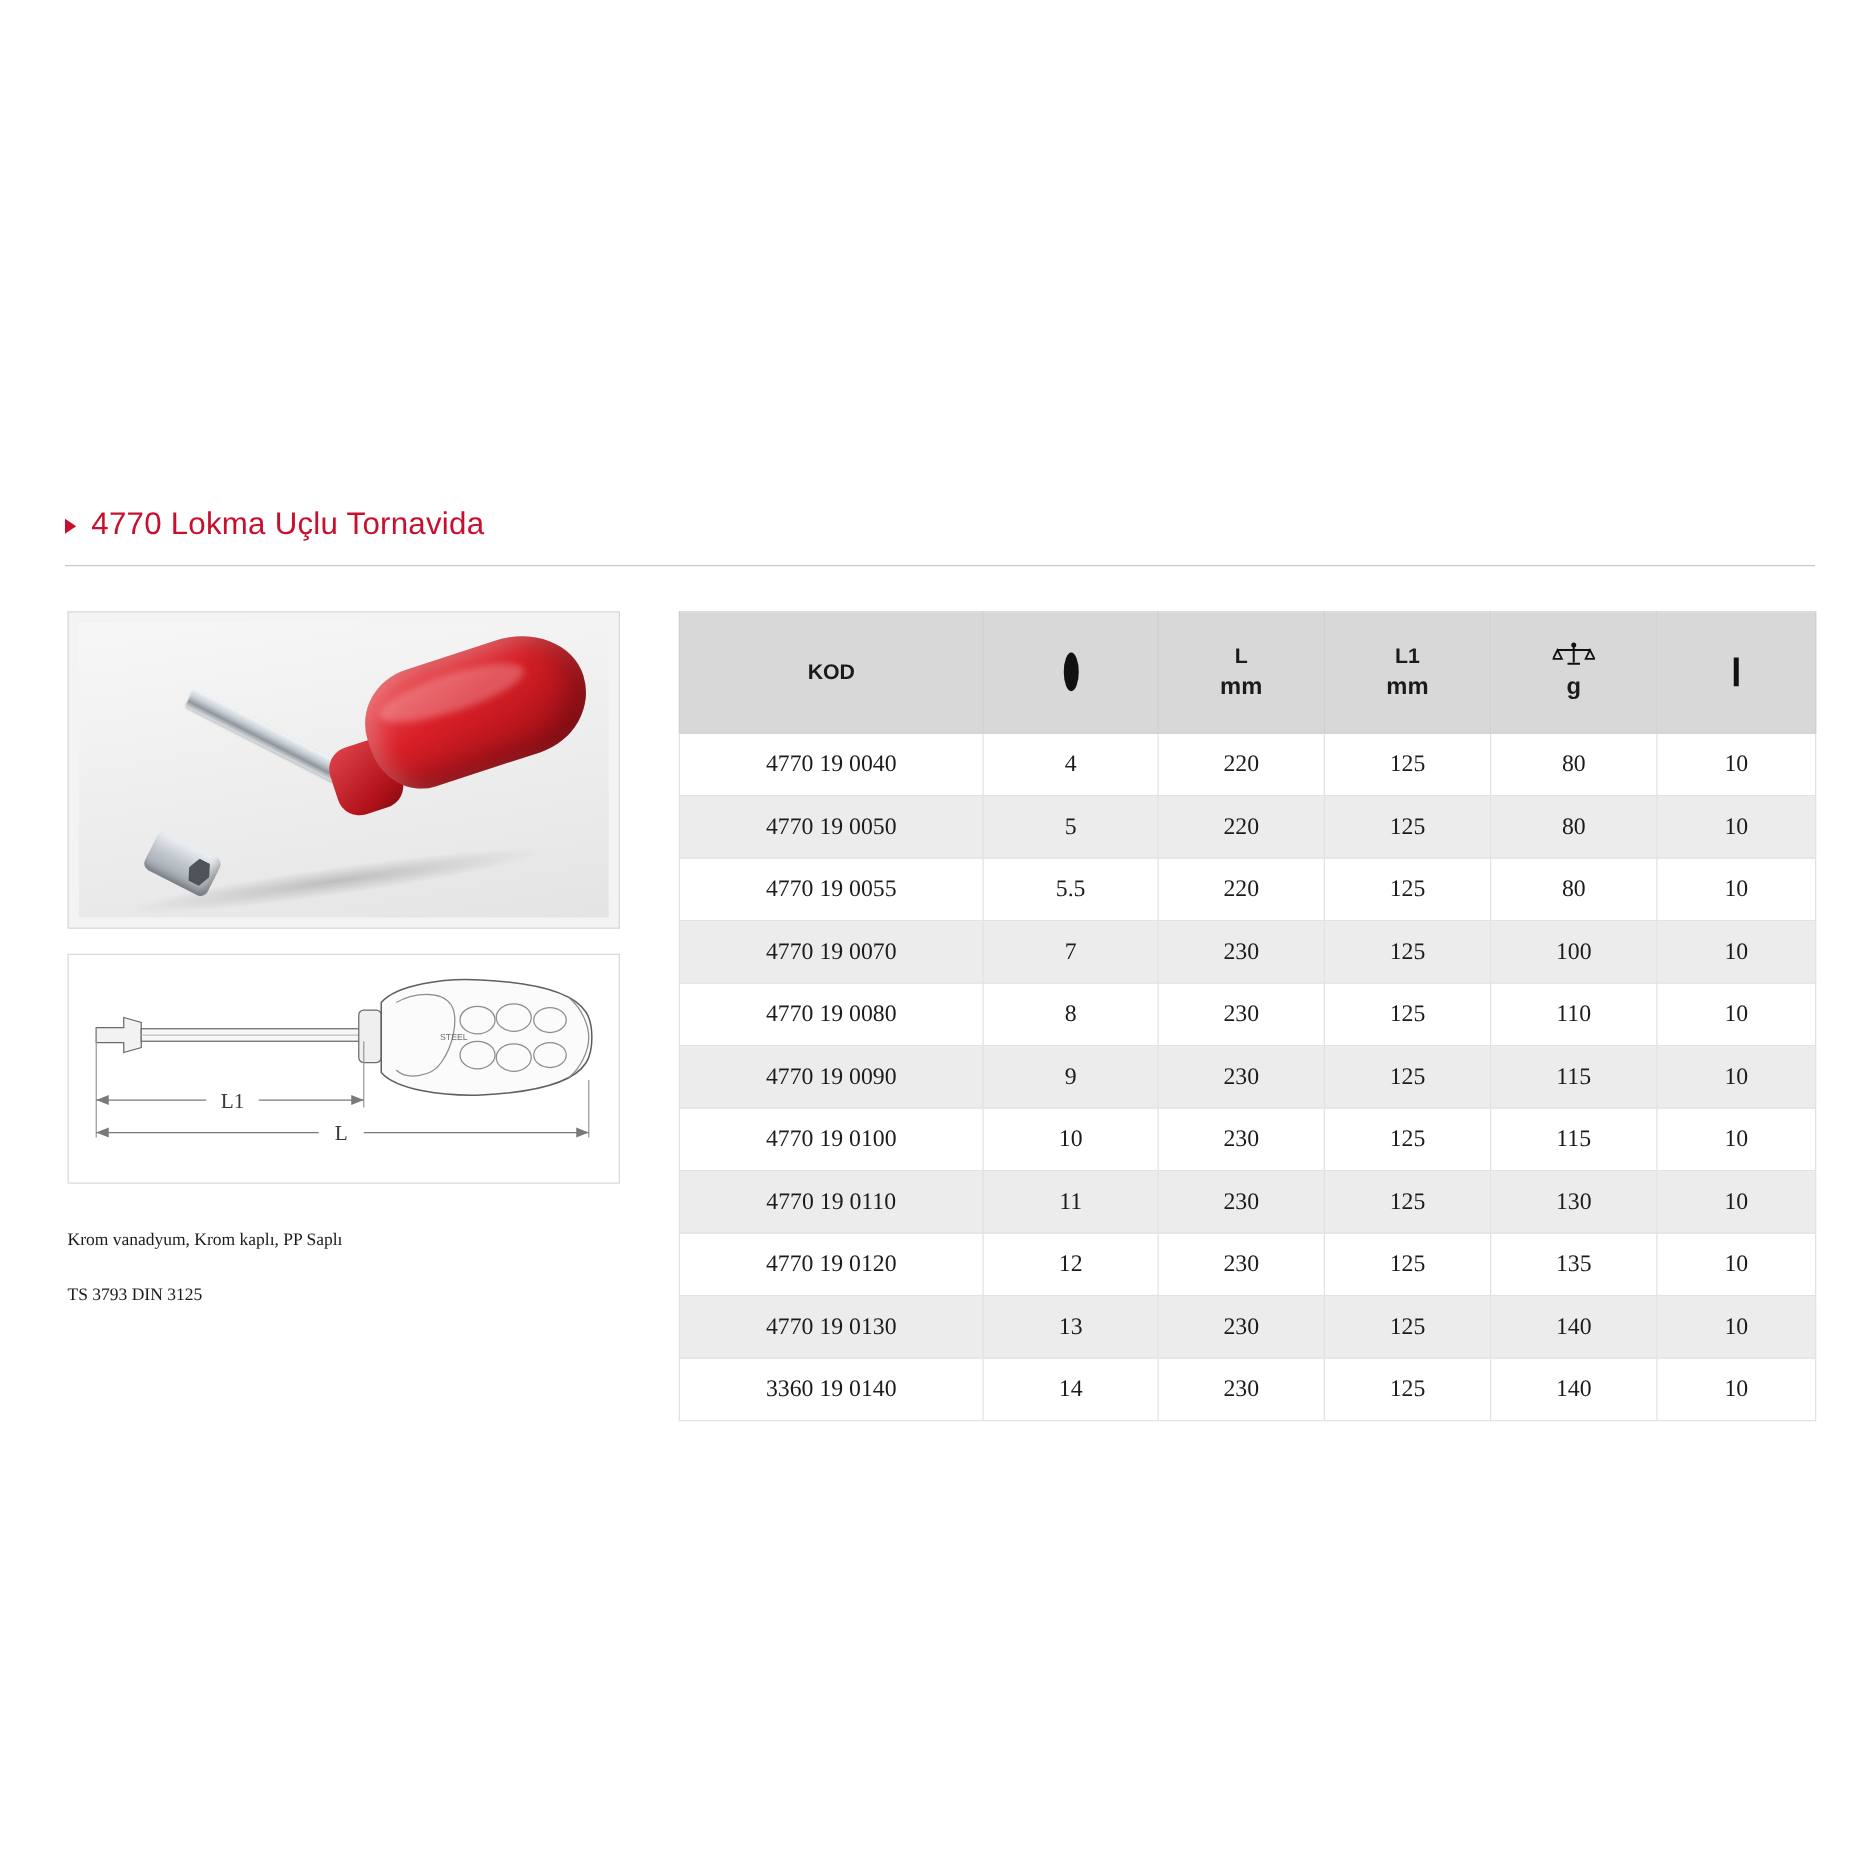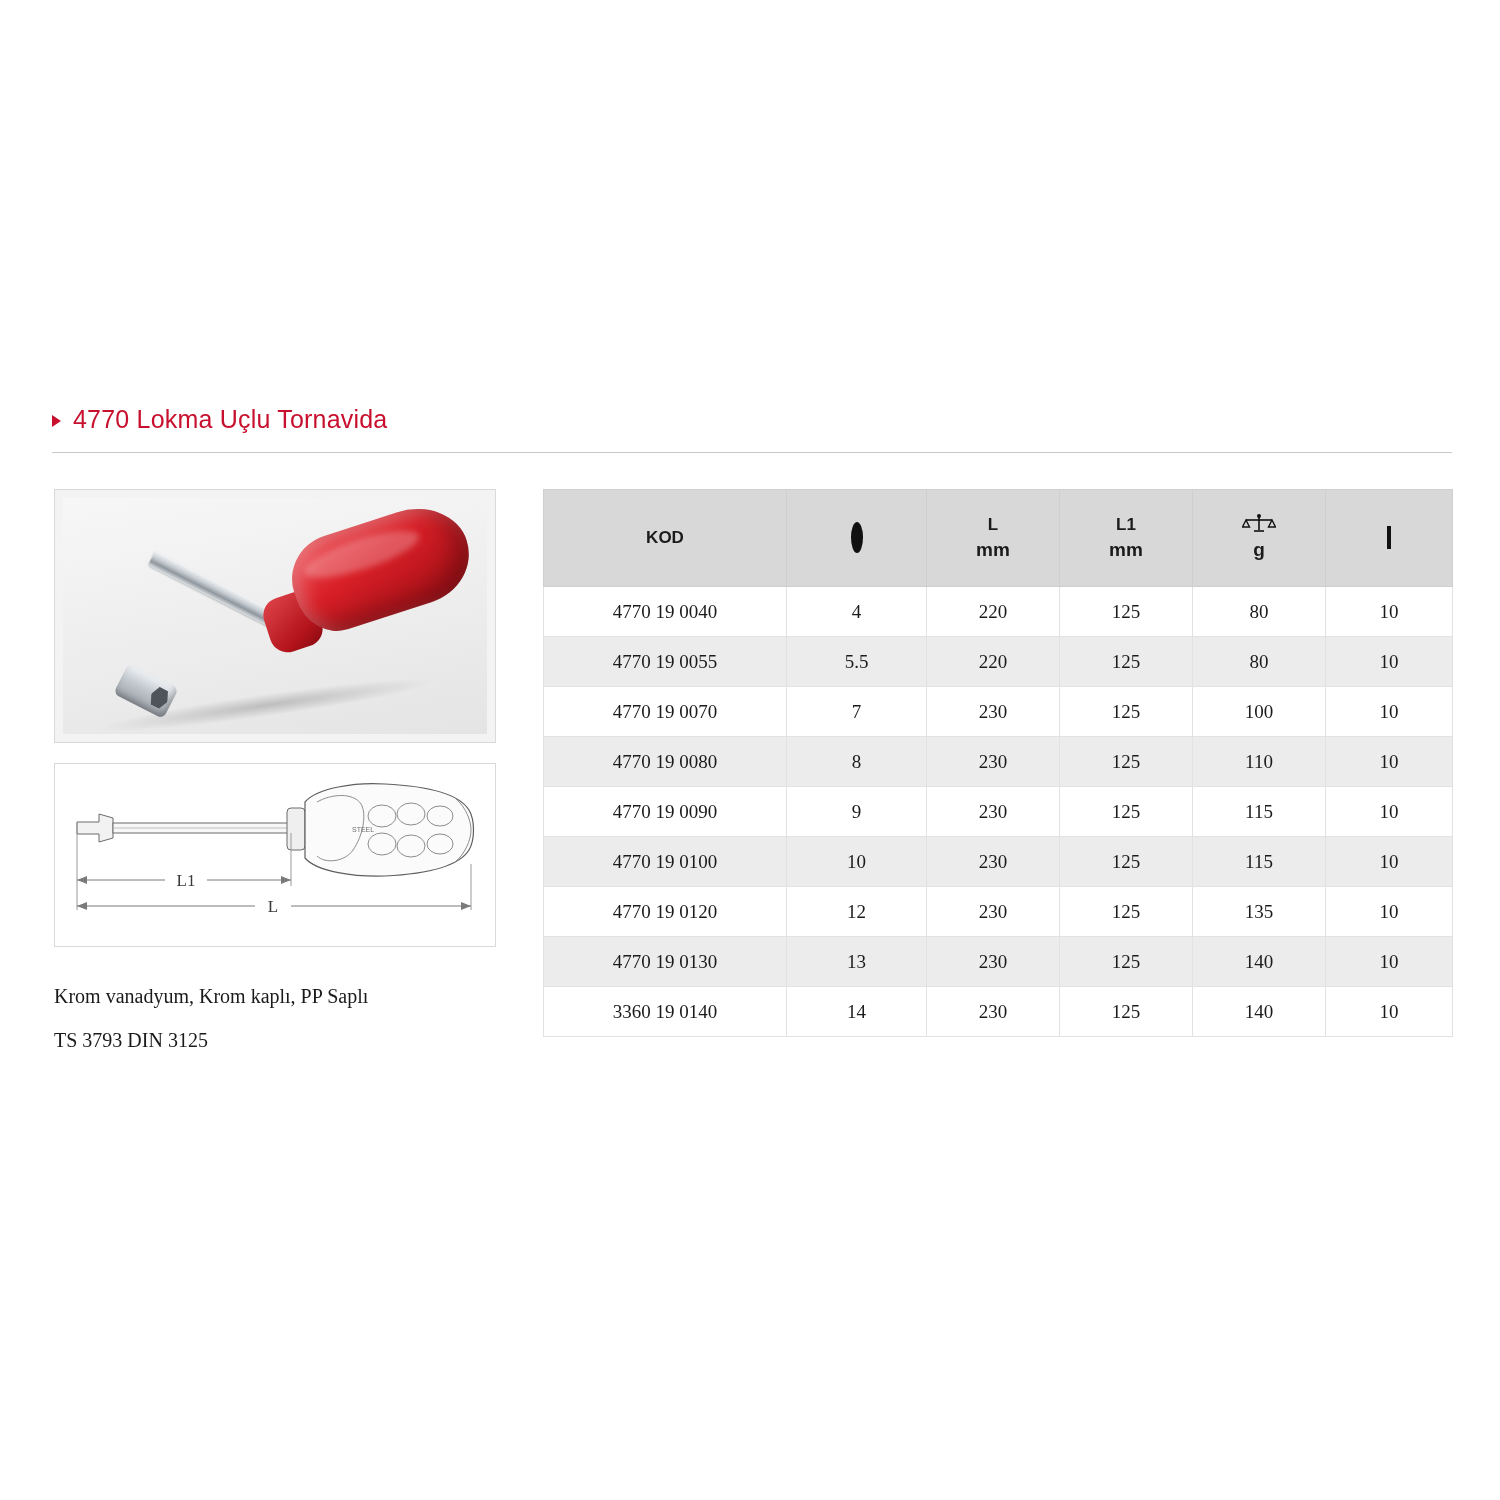--- a/index.html
+++ b/index.html
@@ -160,21 +160,21 @@
     width: 440px;
     height: 182px;
     border: 1px solid #d9d9d9;
     background: #ffffff;
   }
 
   .spec-line {
     position: absolute;
     left: 54px;
     font-family: "Liberation Serif", serif;
-    font-size: 20px;
+    font-size: 14px;
     color: #1a1a1a;
   }
   .spec-1 { top: 985px; }
   .spec-2 { top: 1029px; }
 
   
   .table-wrap {
     position: absolute;
     left: 543px;
     top: 489px;
@@ -362,20 +362,28 @@
       <tbody id="table-body">
           <tr>
             <td>4770 19 0040</td>
             <td>4</td>
             <td>220</td>
             <td>125</td>
             <td>80</td>
             <td>10</td>
           </tr>
           <tr>
+            <td>4770 19 0050</td>
+            <td>5</td>
+            <td>220</td>
+            <td>125</td>
+            <td>80</td>
+            <td>10</td>
+          </tr>
+          <tr>
             <td>4770 19 0055</td>
             <td>5.5</td>
             <td>220</td>
             <td>125</td>
             <td>80</td>
             <td>10</td>
           </tr>
           <tr>
             <td>4770 19 0070</td>
             <td>7</td>
@@ -402,20 +410,28 @@
           </tr>
           <tr>
             <td>4770 19 0100</td>
             <td>10</td>
             <td>230</td>
             <td>125</td>
             <td>115</td>
             <td>10</td>
           </tr>
           <tr>
+            <td>4770 19 0110</td>
+            <td>11</td>
+            <td>230</td>
+            <td>125</td>
+            <td>130</td>
+            <td>10</td>
+          </tr>
+          <tr>
             <td>4770 19 0120</td>
             <td>12</td>
             <td>230</td>
             <td>125</td>
             <td>135</td>
             <td>10</td>
           </tr>
           <tr>
             <td>4770 19 0130</td>
             <td>13</td>

